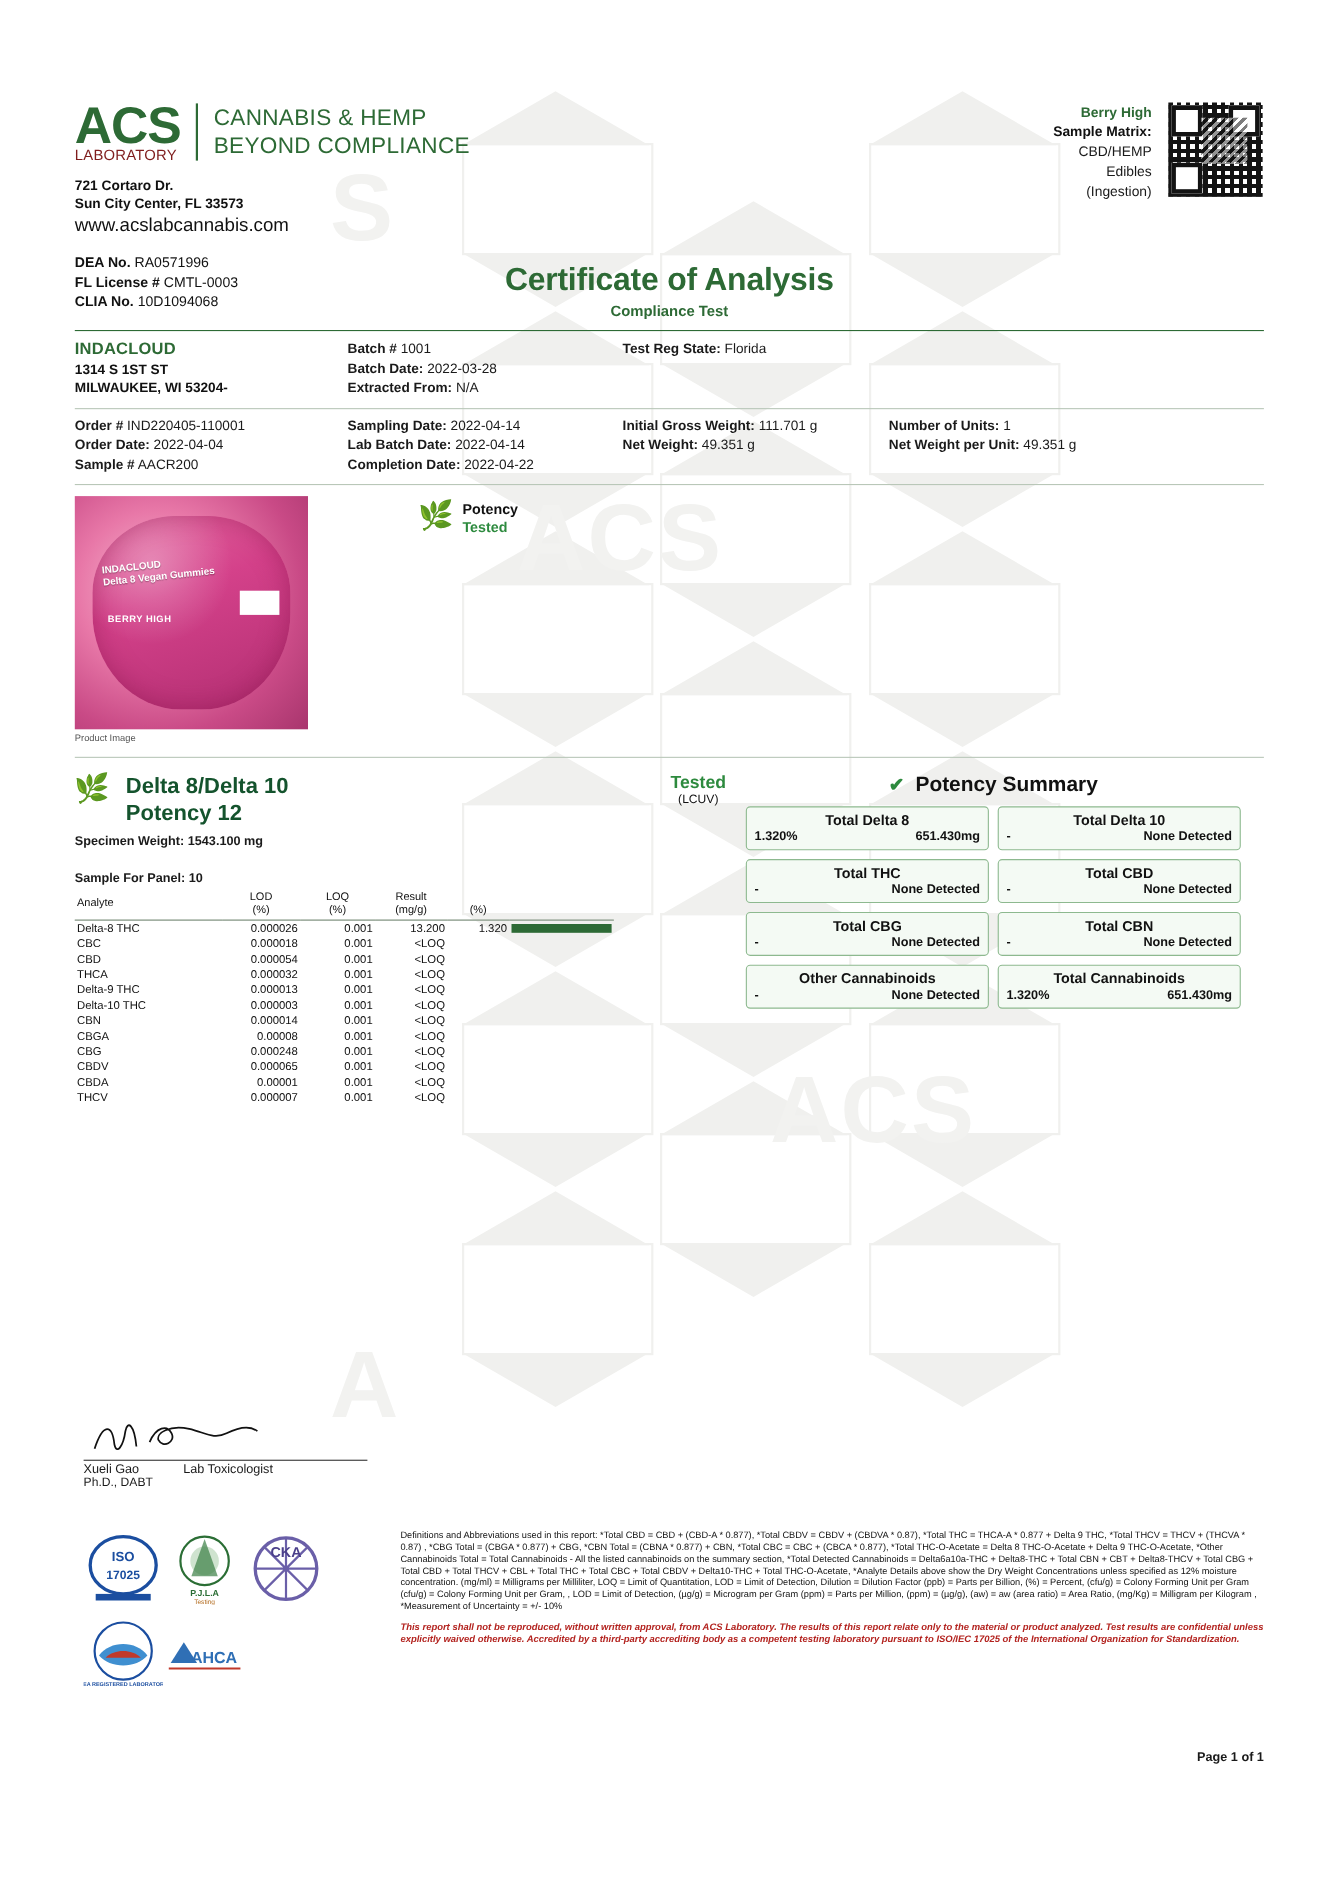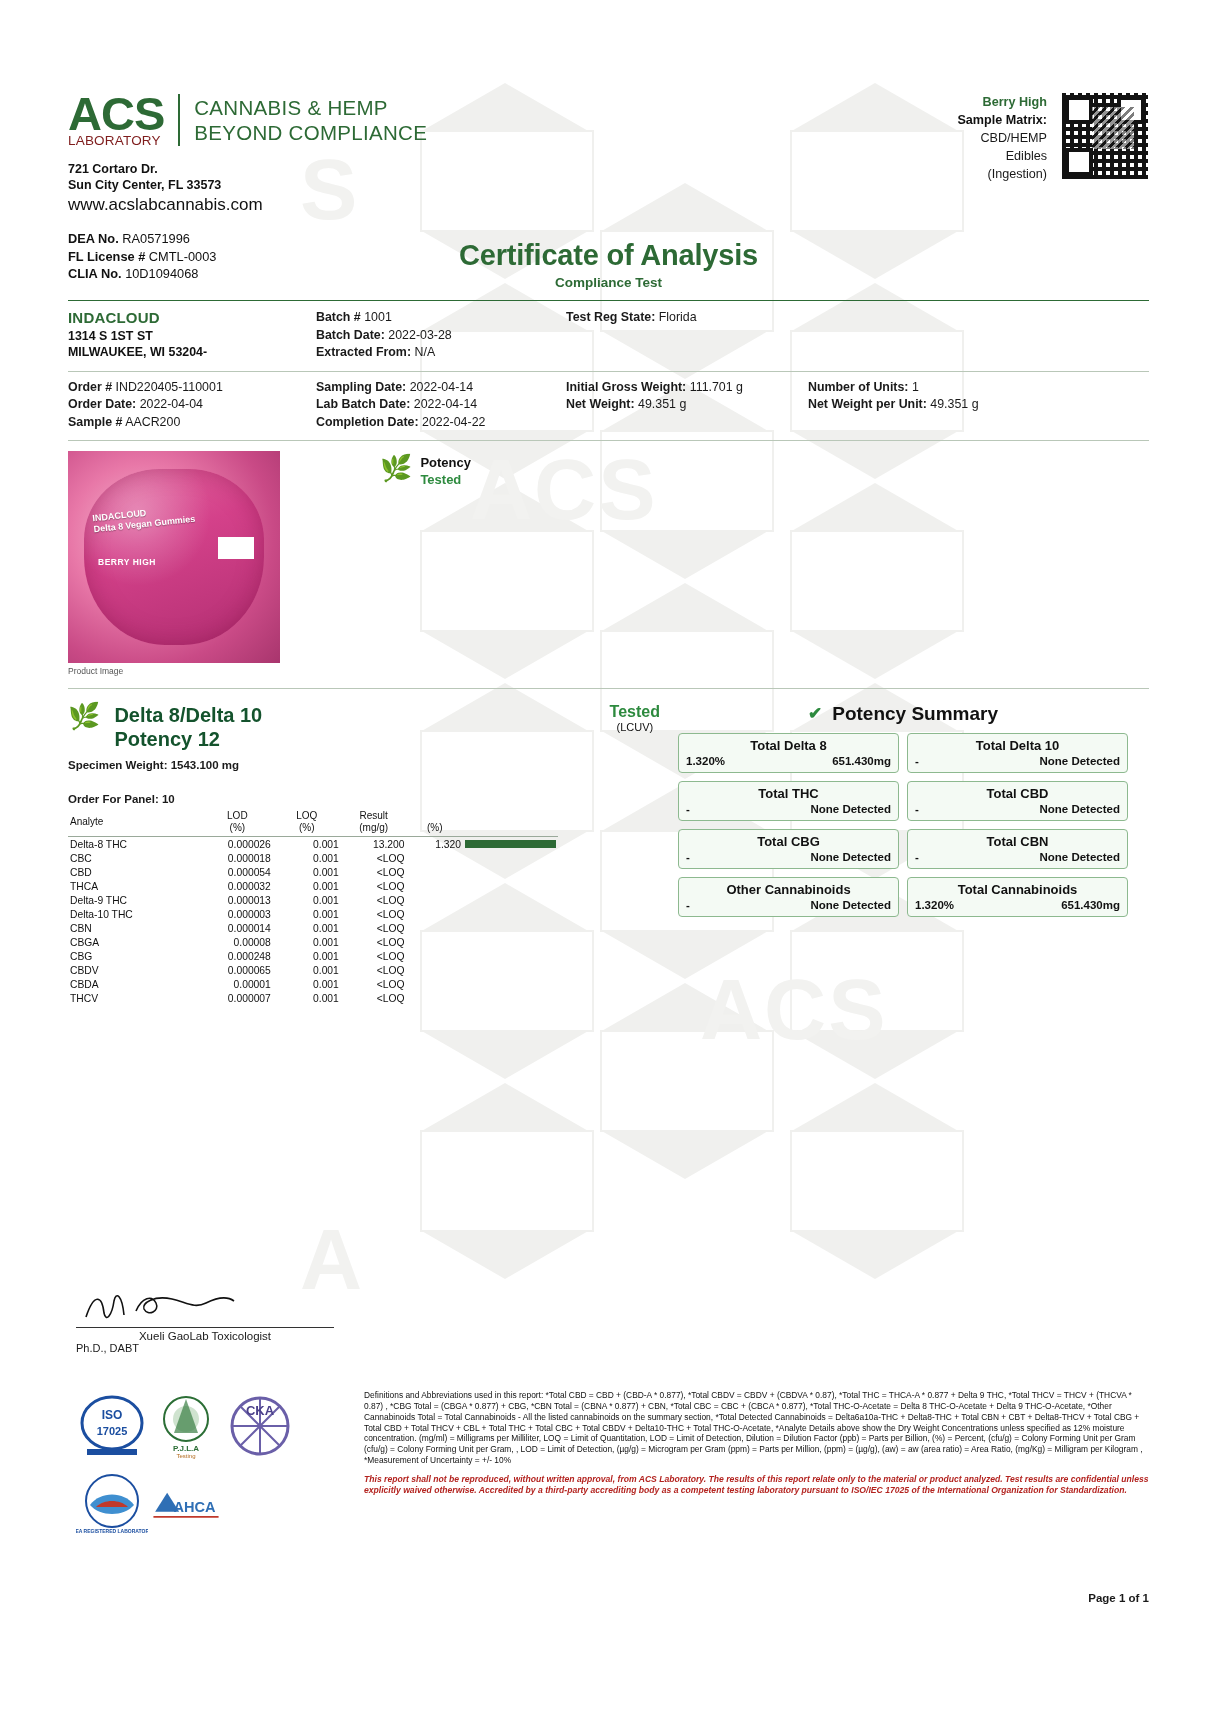--- a/index.html
+++ b/index.html
@@ -307,21 +307,21 @@
   .sum-card .ct { text-align: center; font-size: 13px; font-weight: bold; color: #111; }
   .sum-card .cr { display: flex; justify-content: space-between; font-size: 11.5px; font-weight: bold; margin-top: 2px;}
   .sum-card .cr .l { color: #111; }
   .sum-card .cr .r { color: #111; }
 
   
   .signatures { display: flex; margin-top: 280px; padding-left: 8px; gap: 10px;}
   .sig-block { width: 258px; }
   .sig-img { height: 42px; position: relative; }
   .sig-line { border-top: 1px solid #333; }
-  .sig-row { display: flex; justify-content: center; font-size: 11.5px; padding-top: 2px; }
+  .sig-row { display: flex; justify-content: flex-start; font-size: 11.5px; padding-top: 2px; gap: 40px; }
   .sig-name { font-weight: normal; }
   .sig-role { font-weight: normal; }
   .sig-deg { font-size: 11px; }
   svg.sigsvg { position: absolute; bottom: 0; left: 0; }
 
   
   .footer { display: flex; margin-top: 36px; }
   .badges { width: 276px; display: flex; flex-wrap: wrap; gap: 6px 2px; padding-left: 8px;}
   .badge { width: 72px; height: 72px; display:flex; align-items:center; justify-content:center; }
   .defs { flex: 1; font-size: 8.4px; line-height: 1.28; color: #111; padding-left: 12px;}
@@ -488,21 +488,21 @@
             <div class="t2">(LCUV)</div>
           </div>
         </div>
 
         <div class="spec-w">
           <span>Specimen Weight:</span>
           <span>1543.100 mg</span>
         </div>
 
         <div class="pieces">
-          <span>Order For Panel:</span>
+          <span>Sample For Panel:</span>
           <span>10</span>
         </div>
 
         <table class="analytes">
           <thead>
             <tr>
               <th class="first">Analyte</th>
               <th>
                 <span>LOD</span><br>
                 <span>(%)</span>

